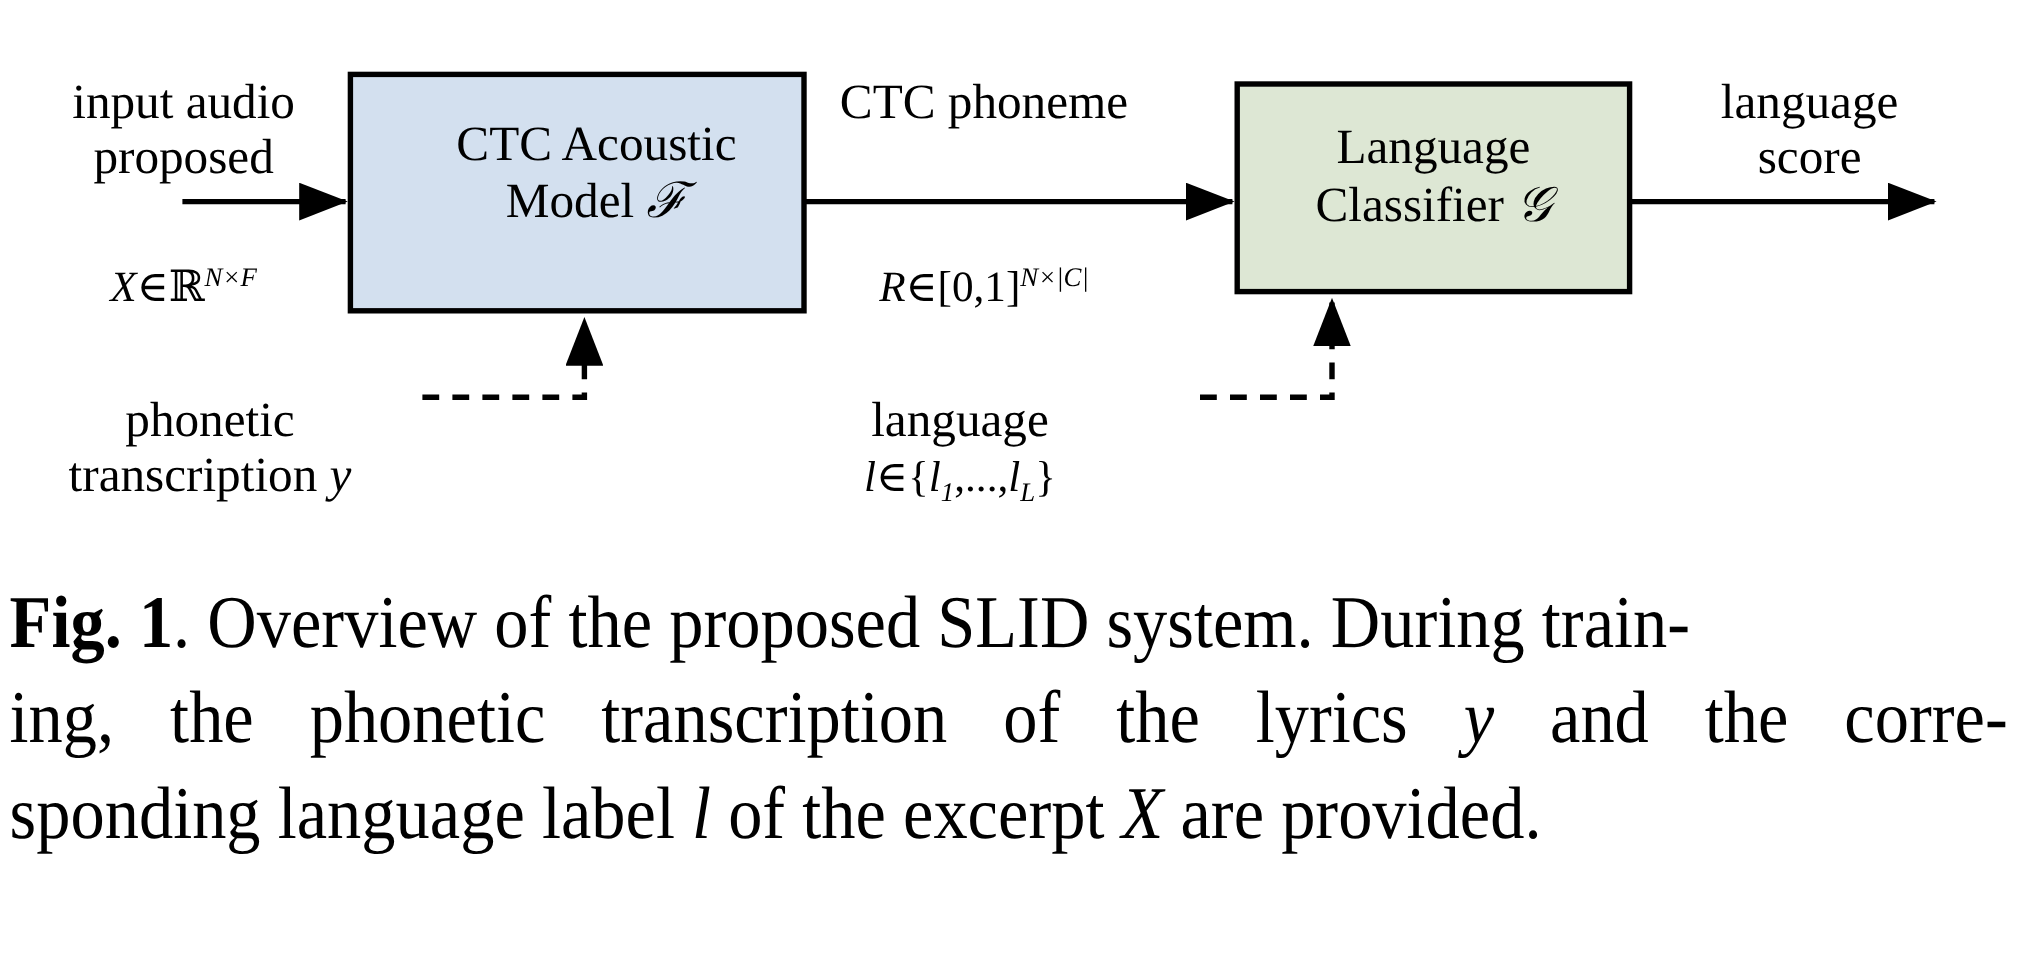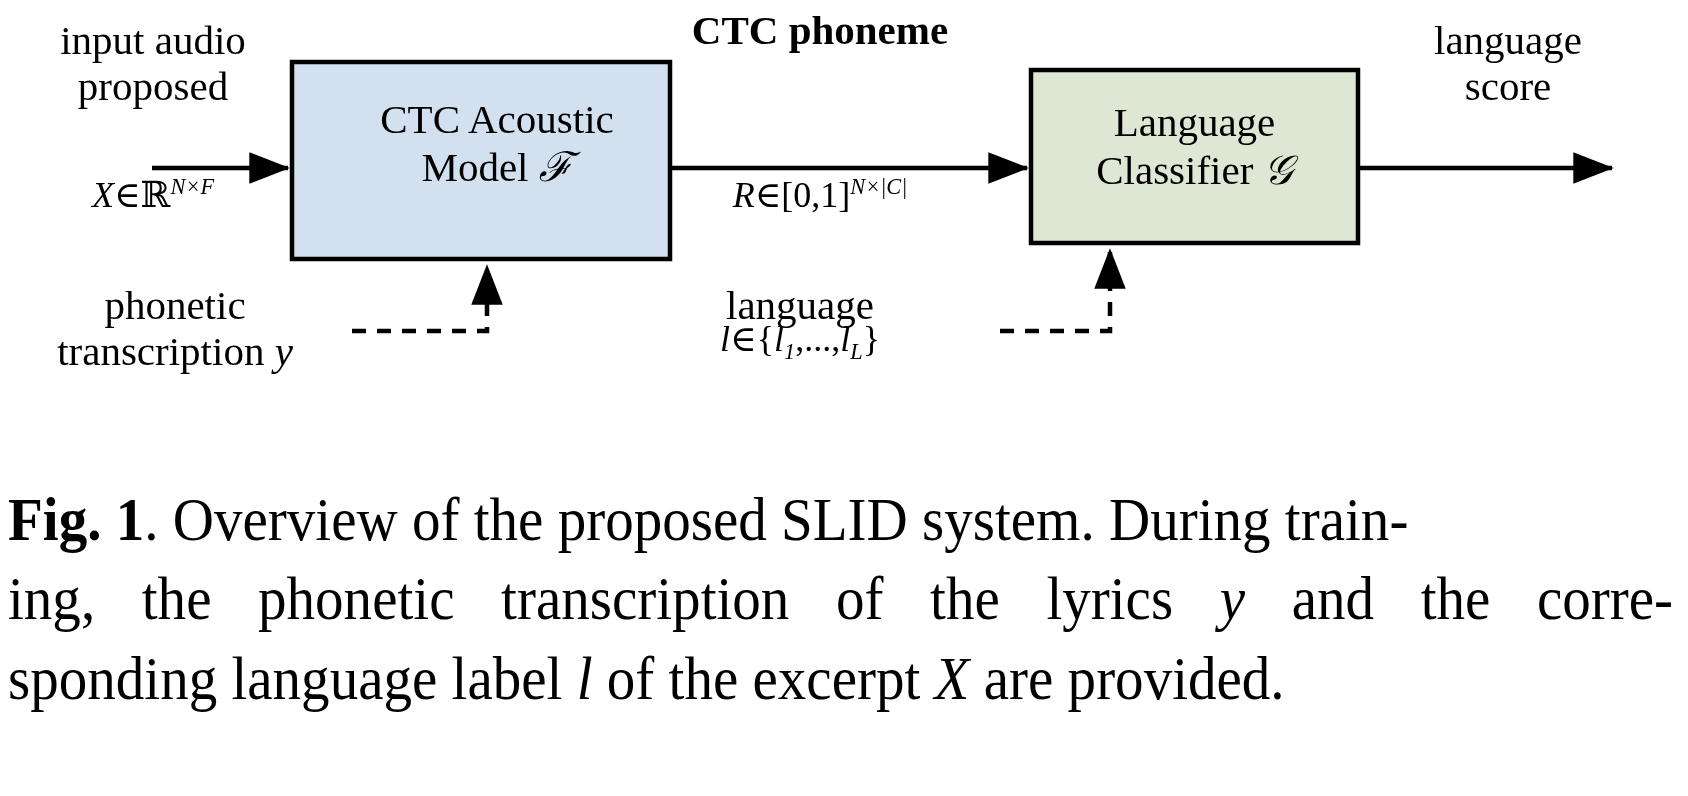--- a/index.html
+++ b/index.html
@@ -32,20 +32,21 @@
     height: 470px;
   }
 
   
   .lbl {
     position: absolute;
     text-align: center;
     line-height: 1.12;
     white-space: nowrap;
     font-family: "Liberation Serif", "DejaVu Serif", serif;
+    margin-top: 44px;
   }
   .lbl-plain { font-size: 41px; }
   .lbl-math  { font-size: 36px; font-style: italic; }
 
   .boxtext {
     position: absolute;
     text-align: center;
     line-height: 1.18;
     font-size: 41px;
     white-space: nowrap;
@@ -118,21 +119,21 @@
   </div>
   <div class="lbl lbl-math" style="left:28px; top:175px; width:250px;">
     <span class="mi">X</span><span class="mup">∈</span><span class="mup" style="font-family:'DejaVu Serif',serif;">ℝ</span><sup class="sm">N×F</sup>
   </div>
 
   <div class="boxtext" style="left:308px; top:95px; width:378px;">
     <div>CTC Acoustic</div>
     <div><span>Model </span><span class="cal">ℱ</span></div>
   </div>
 
-  <div class="lbl lbl-plain" style="left:650px; top:8px; width:340px;font-weight:bold;">
+  <div class="lbl lbl-plain" style="left:650px; top:18px; width:340px;">
     <div>CTC phoneme</div>
   </div>
   <div class="lbl lbl-math" style="left:650px; top:175px; width:340px;">
     <span class="mi">R</span><span class="mup">∈</span><span class="mup">[0,1]</span><sup class="sm">N×|C|</sup>
   </div>
 
   <div class="boxtext" style="left:1031px; top:98px; width:327px;">
     <div>Language</div>
     <div><span>Classifier </span><span class="cal">𝒢</span></div>
   </div>
@@ -143,21 +144,21 @@
   </div>
 
   <div class="lbl lbl-plain" style="left:0px; top:283px; width:350px;">
     <div>phonetic</div>
     <div><span>transcription </span><span class="mi">y</span></div>
   </div>
 
   <div class="lbl lbl-plain" style="left:655px; top:283px; width:290px;">
     <div>language</div>
   </div>
-  <div class="lbl lbl-math" style="left:655px; top:319px; width:290px;">
+  <div class="lbl lbl-math" style="left:655px; top:333px; width:290px;">
     <span class="mi">l</span><span class="mup">∈</span><span class="mup">{</span><span class="mi">l</span><sub class="sm">1</sub><span class="mup">,...,</span><span class="mi">l</span><sub class="sm">L</sub><span class="mup">}</span>
   </div>
 
 </div>
 
 <div id="caption">
   <span class="cap-line"><span class="cap-bold">Fig. 1</span><span>.</span>&nbsp;<span>Overview of the proposed SLID system. During train-</span></span>
 
   <span class="cap-line justify">
     <span>ing,</span>

